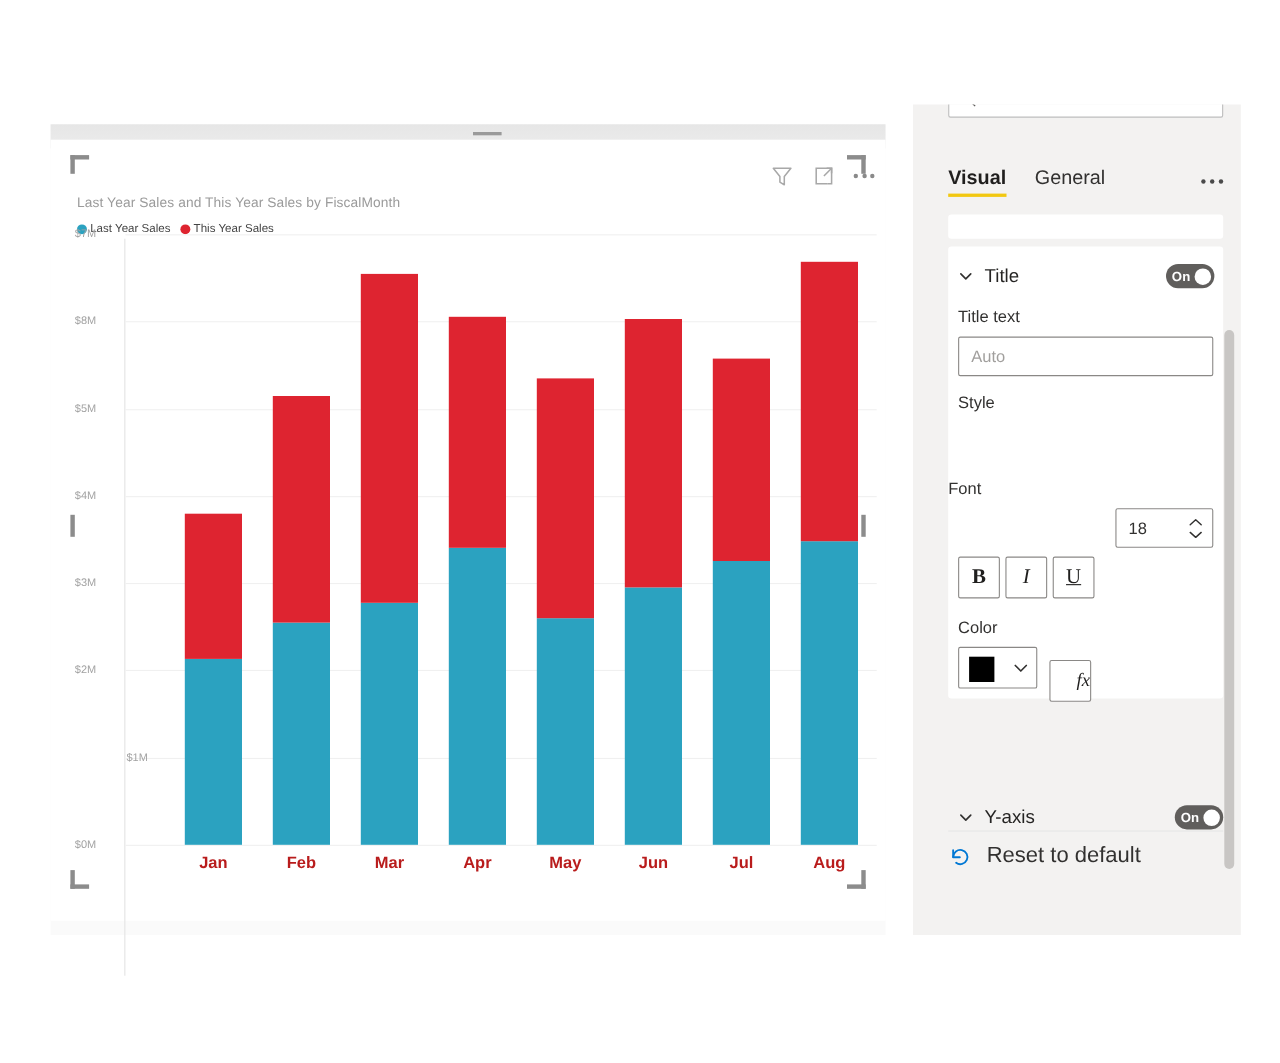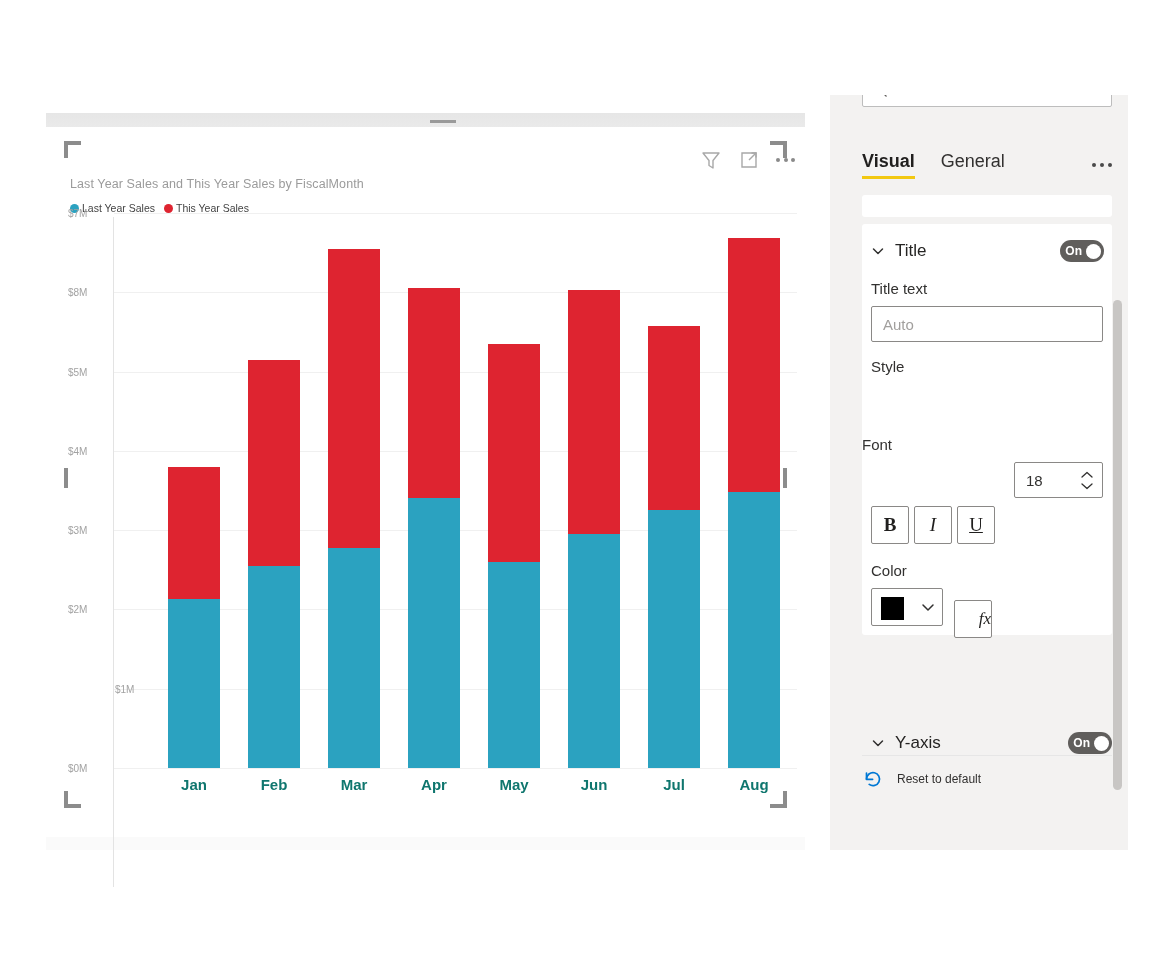--- a/index.html
+++ b/index.html
@@ -70,21 +70,21 @@
   #plot-area { position: absolute; left: 0; top: 0; width: 759px; height: 710px; }
   .ytick {
     position: absolute; left: 22px; width: 42px; text-align: left;
     font-size: 10px; color: #a2a2a2; transform: translateY(-50%);
   }
   .gridline { position: absolute; left: 68px; right: 8px; height: 1px; background: #f0f0f0; }
   #axis-left-line { position: absolute; left: 67px; top: 90px; width: 1px; height: 670px; background: #e3e3e3; }
   .bar-seg { position: absolute; }
   .xtick {
     position: absolute; bottom: 44px; text-align: center;
-    font-size: 15px; font-weight: bold; color: #0f766e;
+    font-size: 15px; font-weight: bold; color: #b91c1c;
   }
 
   
   #axis-title-box {
     position: absolute; left: 348px; top: 795px;
     width: 210px; height: 42px;
     border: 3px solid #e02a22; background: #ffffff;
     display: flex; align-items: center; justify-content: center;
     z-index: 6;
   }
@@ -169,21 +169,21 @@
     position: absolute; left: 9px; top: 8px;
     width: 23px; height: 23px; background: #000000;
   }
   .spinner { position: absolute; right: 8px; top: 8px; display: flex; flex-direction: column; gap: 3px; }
 
   #reset-row {
     position: absolute; left: 32px; top: 660px; width: 250px; height: 46px;
     display: flex; align-items: center; gap: 13px; cursor: pointer;
     border-top: 1px solid #e6e6e6;
   }
-  #reset-label { font-size: 12px; color: #323130; }
+  #reset-label { font-size: 20px; color: #323130; }
 
   #pane-scrollbar {
     position: absolute; right: 6px; top: 205px;
     width: 9px; height: 490px; border-radius: 5px; background: #c8c6c4; cursor: pointer;
   }
 </style>
 </head>
 <body>
 
 <div id="root">

